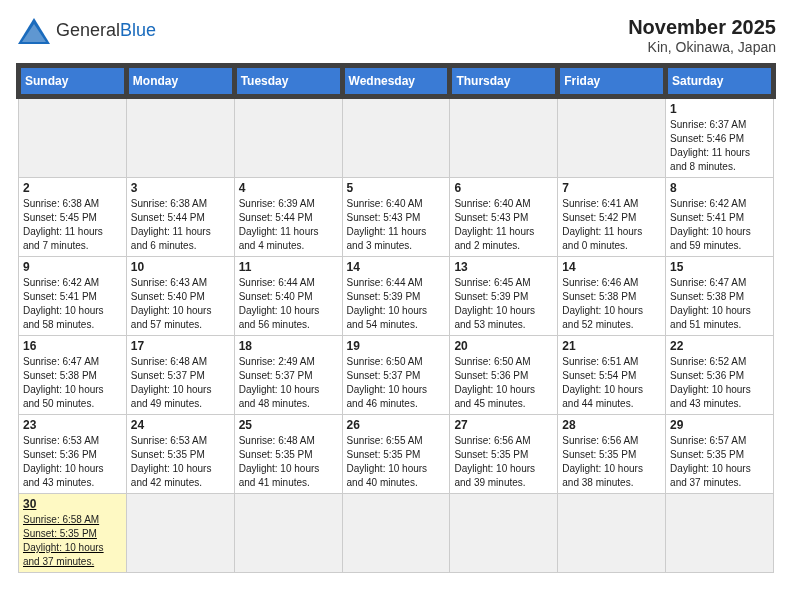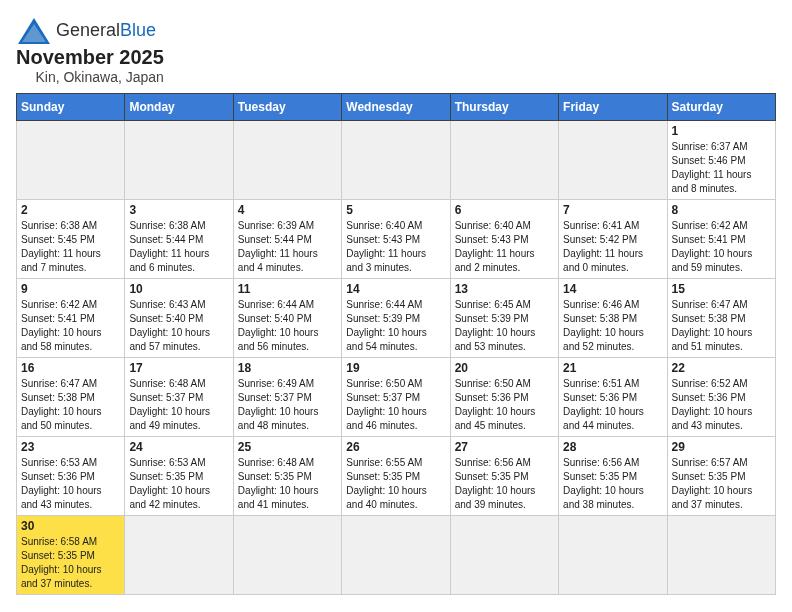--- a/index.html
+++ b/index.html
@@ -8,21 +8,20 @@
       background: #fff;
       width: 792px;
       min-height: 612px;
       padding: 16px;
     }
     .header {
       display: flex;
       justify-content: space-between;
       align-items: flex-start;
       margin-bottom: 8px;
-      flex-direction: column;
     }
     .logo {
       display: flex;
       align-items: center;
       gap: 4px;
     }
     .logo-text {
       font-size: 18px;
       font-weight: normal;
       line-height: 1.2;
@@ -54,21 +53,21 @@
       border-collapse: collapse;
       font-size: 10.5px;
     }
     .calendar thead th {
       background-color: #3a7bd5;
       color: #fff;
       padding: 6px 4px;
       text-align: left;
       font-size: 12px;
       font-weight: bold;
-      border: 1px solid #404040;
+      border: 5px solid #404040;
     }
     .calendar tbody td {
       vertical-align: top;
       border: 1px solid #ccc;
       padding: 3px 4px;
       width: 108px;
       min-height: 70px;
       background: #fff;
     }
     .calendar tbody td.empty {
@@ -82,21 +81,22 @@
     }
     .day-info {
       color: #222;
       font-size: 10px;
       line-height: 1.4;
     }
     .last-row td {
       background: #f0f0f0;
     }
     .last-row td.has-data {
-      background: #fde047;
+      background: #fef9c3;
+      text-decoration: underline;
     }
   </style>
 </head>
 <body>
 
 <div class="header">
   <div class="logo">
     <svg class="logo-icon" viewBox="0 0 36 30" xmlns="http://www.w3.org/2000/svg">
       <polygon points="18,2 34,28 2,28" fill="#1a6bbd"></polygon>
       <polygon points="18,8 30,26 6,26" fill="#fff" opacity="0.3"></polygon>
@@ -251,21 +251,21 @@
         </td>
         <td>
           <div class="day-number">17</div>
           <div class="day-info" style="white-space: pre-line;">Sunrise: 6:48 AM
 Sunset: 5:37 PM
 Daylight: 10 hours
 and 49 minutes.</div>
         </td>
         <td>
           <div class="day-number">18</div>
-          <div class="day-info" style="white-space: pre-line;">Sunrise: 6:49 AM
+          <div class="day-info" style="white-space: pre-line;">Sunrise: 2:49 AM
 Sunset: 5:37 PM
 Daylight: 10 hours
 and 48 minutes.</div>
         </td>
         <td>
           <div class="day-number">19</div>
           <div class="day-info" style="white-space: pre-line;">Sunrise: 6:50 AM
 Sunset: 5:37 PM
 Daylight: 10 hours
 and 46 minutes.</div>
@@ -273,21 +273,21 @@
         <td>
           <div class="day-number">20</div>
           <div class="day-info" style="white-space: pre-line;">Sunrise: 6:50 AM
 Sunset: 5:36 PM
 Daylight: 10 hours
 and 45 minutes.</div>
         </td>
         <td>
           <div class="day-number">21</div>
           <div class="day-info" style="white-space: pre-line;">Sunrise: 6:51 AM
-Sunset: 5:36 PM
+Sunset: 5:54 PM
 Daylight: 10 hours
 and 44 minutes.</div>
         </td>
         <td>
           <div class="day-number">22</div>
           <div class="day-info" style="white-space: pre-line;">Sunrise: 6:52 AM
 Sunset: 5:36 PM
 Daylight: 10 hours
 and 43 minutes.</div>
         </td>

